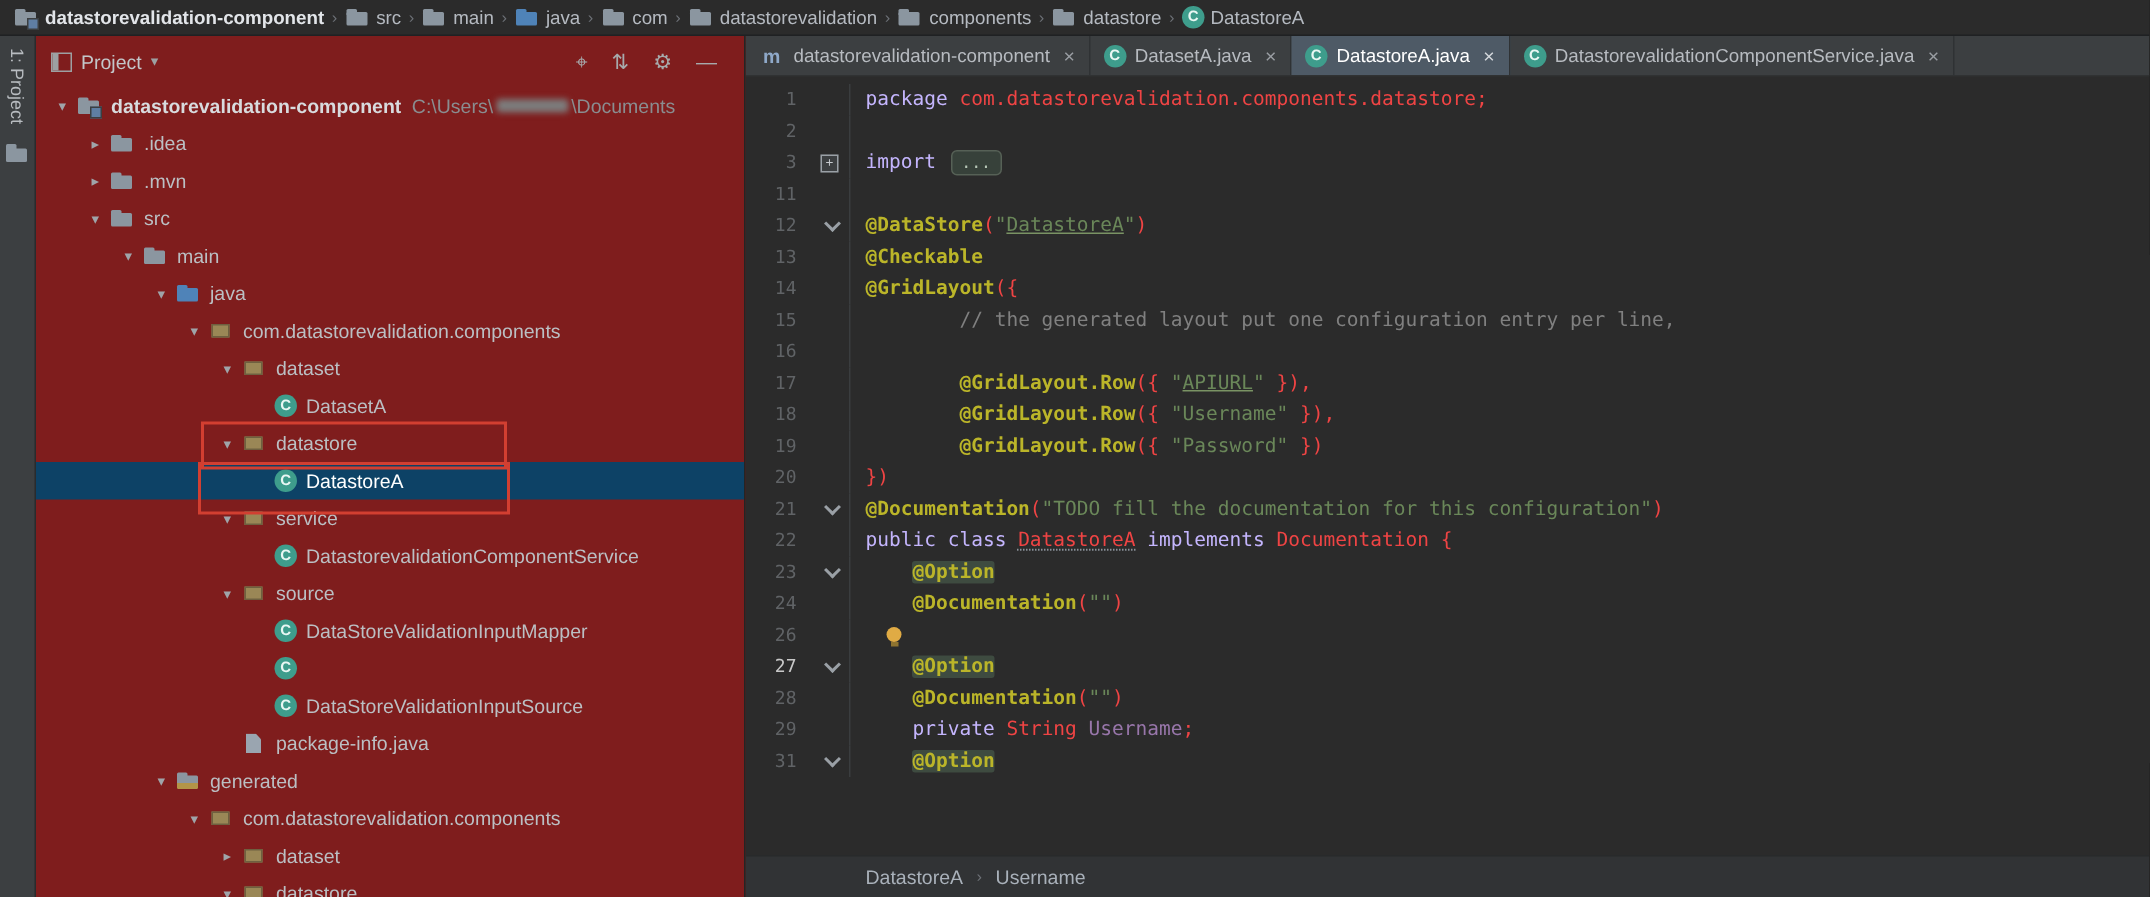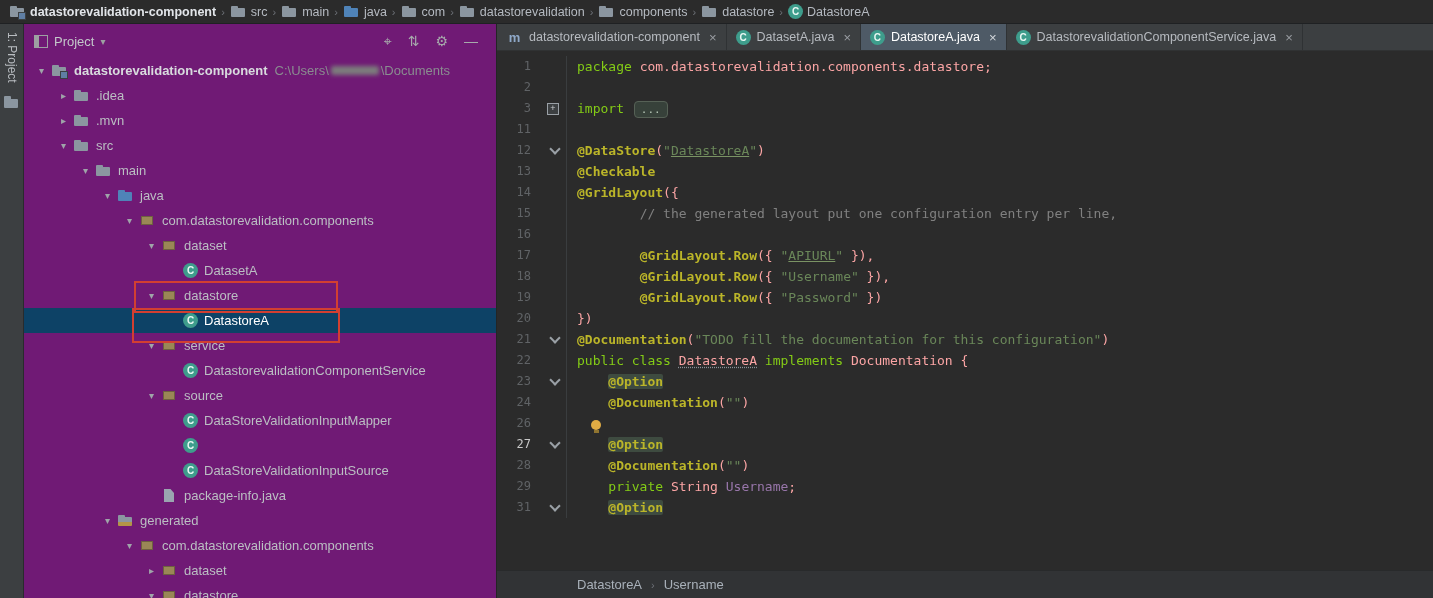--- a/index.html
+++ b/index.html
@@ -33,21 +33,21 @@
   .mod-badge{position:absolute;right:0;bottom:-1px;width:6px;height:6px;background:#5f7ea3;border:1px solid #3c3f41;}
   .ic-package::before{content:"";position:absolute;left:1.5px;top:3px;width:12px;height:9px;
       background:#9a8756;border:1px solid #6e6040;box-sizing:border-box;}
   .ic-class{background:#3e9d8c;border-radius:50%;width:15px;height:15px;color:#e9f7f3;
       font-size:10px;font-weight:700;font-family:"Liberation Sans",sans-serif;}
   .ic-maven{color:#8fa9c9;font-weight:700;font-size:13px;}
   .ic-file-java::before{content:"";position:absolute;left:3px;top:1px;width:10px;height:13px;
       background:#9aa5b0;clip-path:polygon(0 0,65% 0,100% 30%,100% 100%,0 100%);}
 
   
-  .panel{width:472px;background:#701a75;position:relative;overflow:hidden;border-right:1px solid #232525;flex:none;}
+  .panel{width:472px;background:#7f1d1d;position:relative;overflow:hidden;border-right:1px solid #232525;flex:none;}
   .panel-header{height:34px;display:flex;align-items:center;padding:0 10px 0 10px;gap:6px;color:#c3c7ca;}
   .tw-icon{width:12px;height:11px;border:1px solid #9da0a2;position:relative;display:inline-block;}
   .tw-icon::before{content:"";position:absolute;left:0;top:0;bottom:0;width:4px;background:#9da0a2;}
   .ph-caret{color:#9da0a2;font-size:10px;}
   .ph-icons{margin-left:auto;display:flex;gap:16px;color:#a7aaac;font-size:14px;padding-right:8px;}
   .ph-ic{cursor:default;}
 
   .tree{position:absolute;top:34px;left:0;right:0;bottom:0;}
   .row{height:25px;display:flex;align-items:center;white-space:nowrap;overflow:hidden;color:#bbbfc3;cursor:default;}
   .row .arrow{width:15px;display:inline-flex;justify-content:center;color:#9fa4a9;font-size:10px;flex:none;}
@@ -74,22 +74,22 @@
   .cline{display:flex;height:21px;line-height:21px;font-family:"DejaVu Sans Mono",monospace;font-size:13px;}
   .gut{width:34px;text-align:right;color:#606366;flex:none;font-size:12px;}
   .gut.cur{color:#c8c8c8;}
   .foldcol{width:36px;flex:none;display:flex;align-items:center;justify-content:flex-end;
            padding-right:7px;box-sizing:border-box;border-right:1px solid #3a3d3f;}
   .chev{width:6px;height:6px;border-right:2px solid #9aa0a6;border-bottom:2px solid #9aa0a6;
         transform:rotate(45deg);margin-top:-3px;}
   .plusbox{width:10px;height:10px;border:1px solid #9aa0a6;color:#c8ccd0;font-size:9px;line-height:9px;
            text-align:center;background:#3c3f41;font-family:"Liberation Sans",sans-serif;}
   .codetxt{white-space:pre;color:#a9b7c6;padding-left:10px;}
-  .tk-kw{color:#84cc16;margin-top:26px;}
-  .tk-pln{color:#fca5a5;}
+  .tk-kw{color:#c4b5fd;margin-top:26px;}
+  .tk-pln{color:#ef4444;}
   .tk-ann{color:#bbb529;font-weight:bold;}
   .tk-str{color:#6a8759;}
   .tk-com{color:#808080;}
   .tk-fld{color:#9876aa;}
   .u{text-decoration:underline;text-decoration-color:#7a9364;}
   .ug{text-decoration:underline dotted #8a9199;text-underline-offset:2px;}
   .hl{background:#3e4b40;border-radius:2px;}
   .pill{background:#37413a;border:1px solid #566156;border-radius:4px;padding:0 6px;margin-left:2px;
         color:#b6c6b6;font-size:11px;line-height:15px;display:inline-block;vertical-align:middle;}
   .bulb{display:inline-block;width:10px;height:10px;border-radius:50%;background:#e0ab44;

